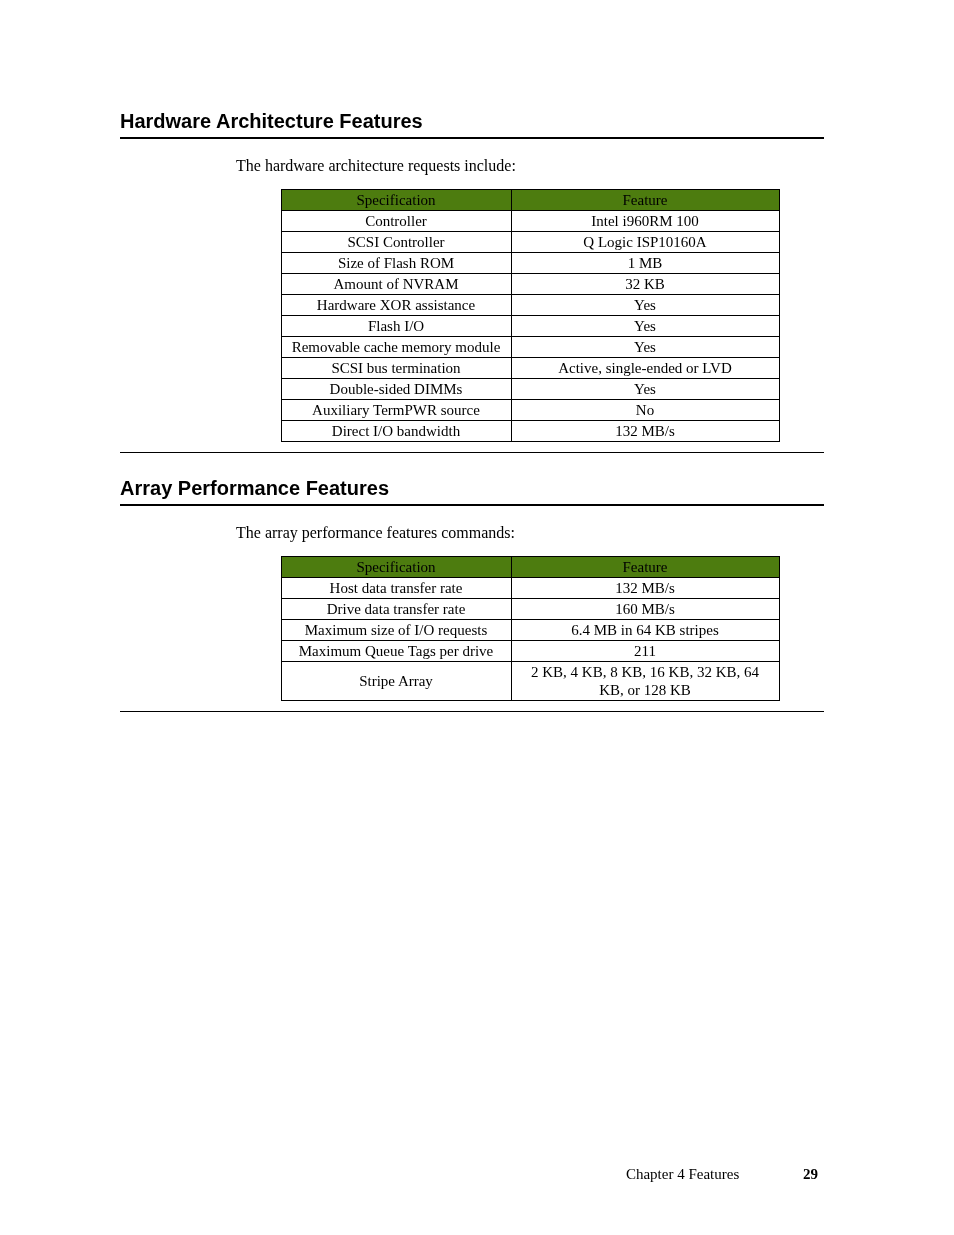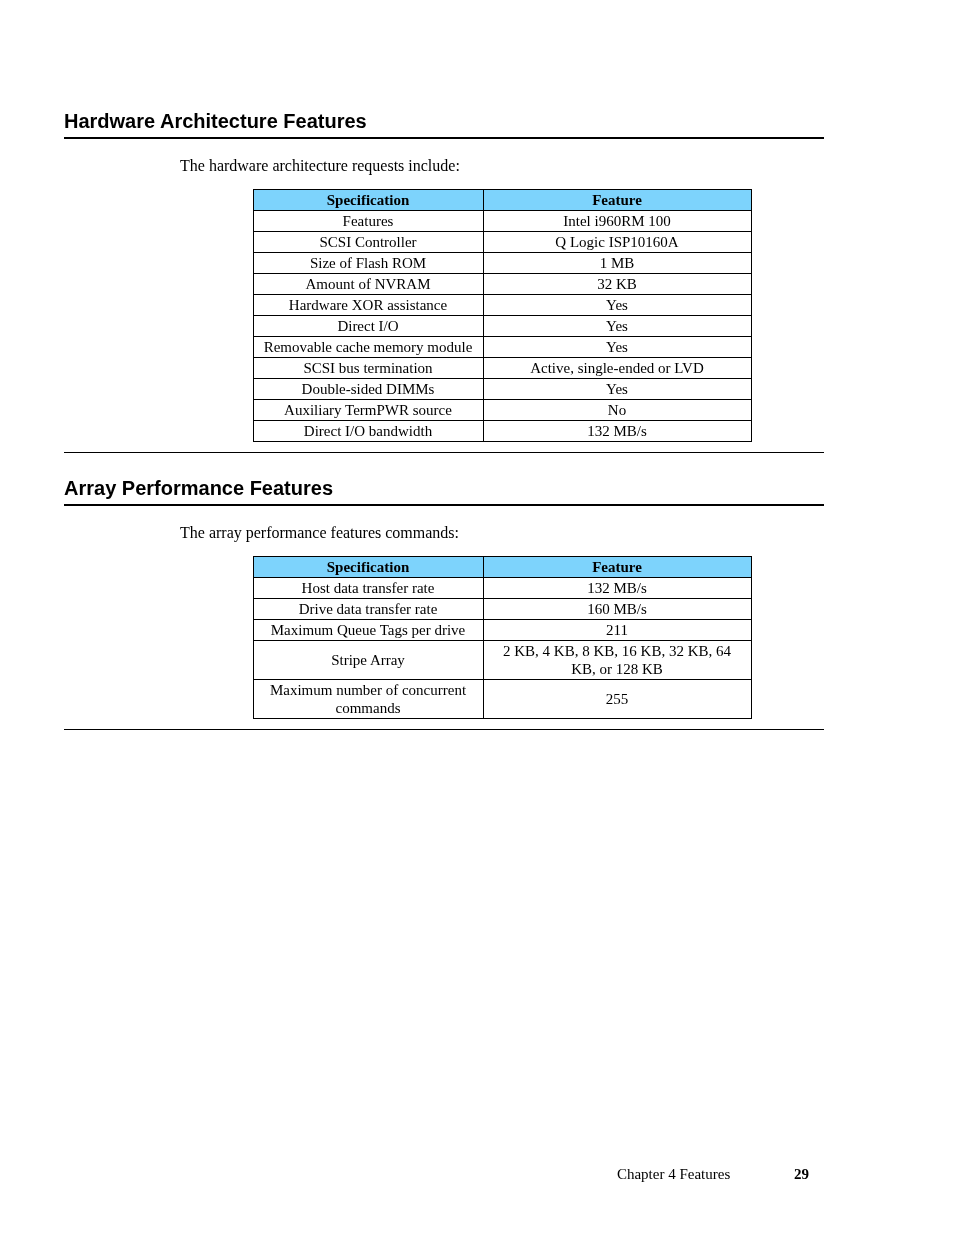--- a/index.html
+++ b/index.html
@@ -7,21 +7,21 @@
     padding: 0;
     background: #fff;
     font-family: "Times New Roman", Times, serif;
     color: #000;
   }
   .page {
     width: 954px;
     height: 1235px;
     position: relative;
     box-sizing: border-box;
-    padding: 110px 130px 60px 64px;
+    padding: 110px 130px 60px 120px;
   }
   .section-heading {
     font-family: Arial, Helvetica, sans-serif;
     font-weight: bold;
     font-size: 20px;
     margin-bottom: 4px;
   }
   .heavy-rule {
     border: 0;
     border-top: 2px solid #000;
@@ -45,33 +45,33 @@
     font-size: 15px;
     margin: 0 auto;
   }
   table.spec th, table.spec td {
     border: 1px solid #000;
     text-align: center;
     padding: 1px 10px;
     line-height: 1.2;
   }
   table.spec th {
-    font-weight: bold;
-    background: #7dd3fc;
+    font-weight: normal;
+    background: #4d7c0f;
   }
   table.spec col.c1 { width: 230px; }
   table.spec col.c2 { width: 268px; }
   .section-block {
     margin-bottom: 24px;
   }
   .footer {
     position: absolute;
     bottom: 52px;
     left: 140px;
-    right: 145px;
+    right: 136px;
     font-size: 15px;
     text-align: right;
   }
   .footer .pgnum {
     font-weight: bold;
     margin-left: 60px;
   }
 </style>
 </head>
 <body>
@@ -89,41 +89,41 @@
             <col class="c2">
           </colgroup>
         <thead>
           <tr>
             <th>Specification</th>
             <th>Feature</th>
           </tr>
         </thead>
         <tbody>
             <tr>
-              <td>Features</td>
+              <td>Controller</td>
               <td>Intel i960RM 100</td>
             </tr>
             <tr>
               <td>SCSI Controller</td>
               <td>Q Logic ISP10160A</td>
             </tr>
             <tr>
               <td>Size of Flash ROM</td>
               <td>1 MB</td>
             </tr>
             <tr>
               <td>Amount of NVRAM</td>
               <td>32 KB</td>
             </tr>
             <tr>
               <td>Hardware XOR assistance</td>
               <td>Yes</td>
             </tr>
             <tr>
-              <td>Direct I/O</td>
+              <td>Flash I/O</td>
               <td>Yes</td>
             </tr>
             <tr>
               <td>Removable cache memory module</td>
               <td>Yes</td>
             </tr>
             <tr>
               <td>SCSI bus termination</td>
               <td>Active, single-ended or LVD</td>
             </tr>
@@ -164,30 +164,30 @@
         <tbody>
             <tr>
               <td>Host data transfer rate</td>
               <td>132 MB/s</td>
             </tr>
             <tr>
               <td>Drive data transfer rate</td>
               <td>160 MB/s</td>
             </tr>
             <tr>
+              <td>Maximum size of I/O requests</td>
+              <td>6.4 MB in 64 KB stripes</td>
+            </tr>
+            <tr>
               <td>Maximum Queue Tags per drive</td>
               <td>211</td>
             </tr>
             <tr>
               <td>Stripe Array</td>
               <td>2 KB, 4 KB, 8 KB, 16 KB, 32 KB, 64 KB, or 128 KB</td>
-            </tr>
-            <tr>
-              <td>Maximum number of concurrent commands</td>
-              <td>255</td>
             </tr>
           </tbody>
       </table>
     </div>
     <hr class="thin-rule">
   </div>
 
   <div class="footer">
     <span>Chapter 4 Features</span>
     <span class="pgnum">29</span>

